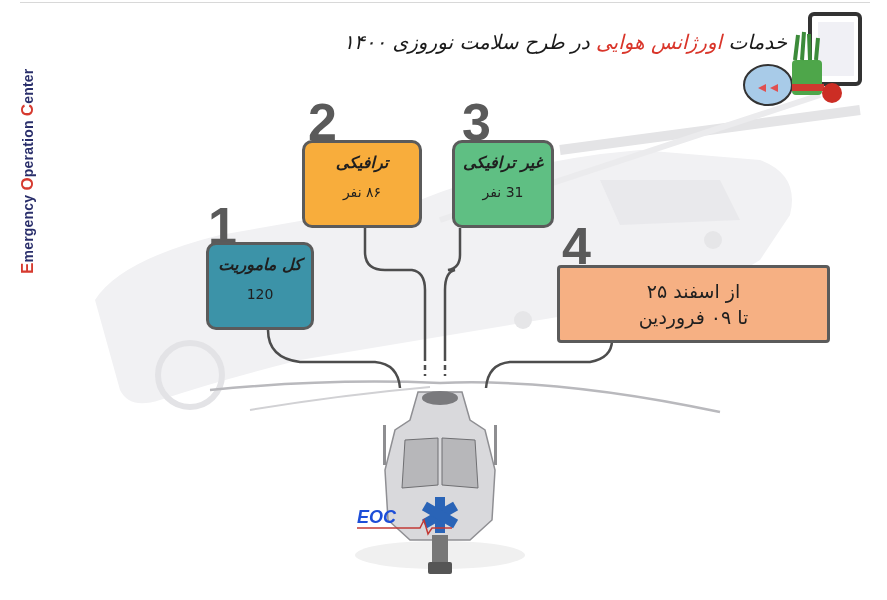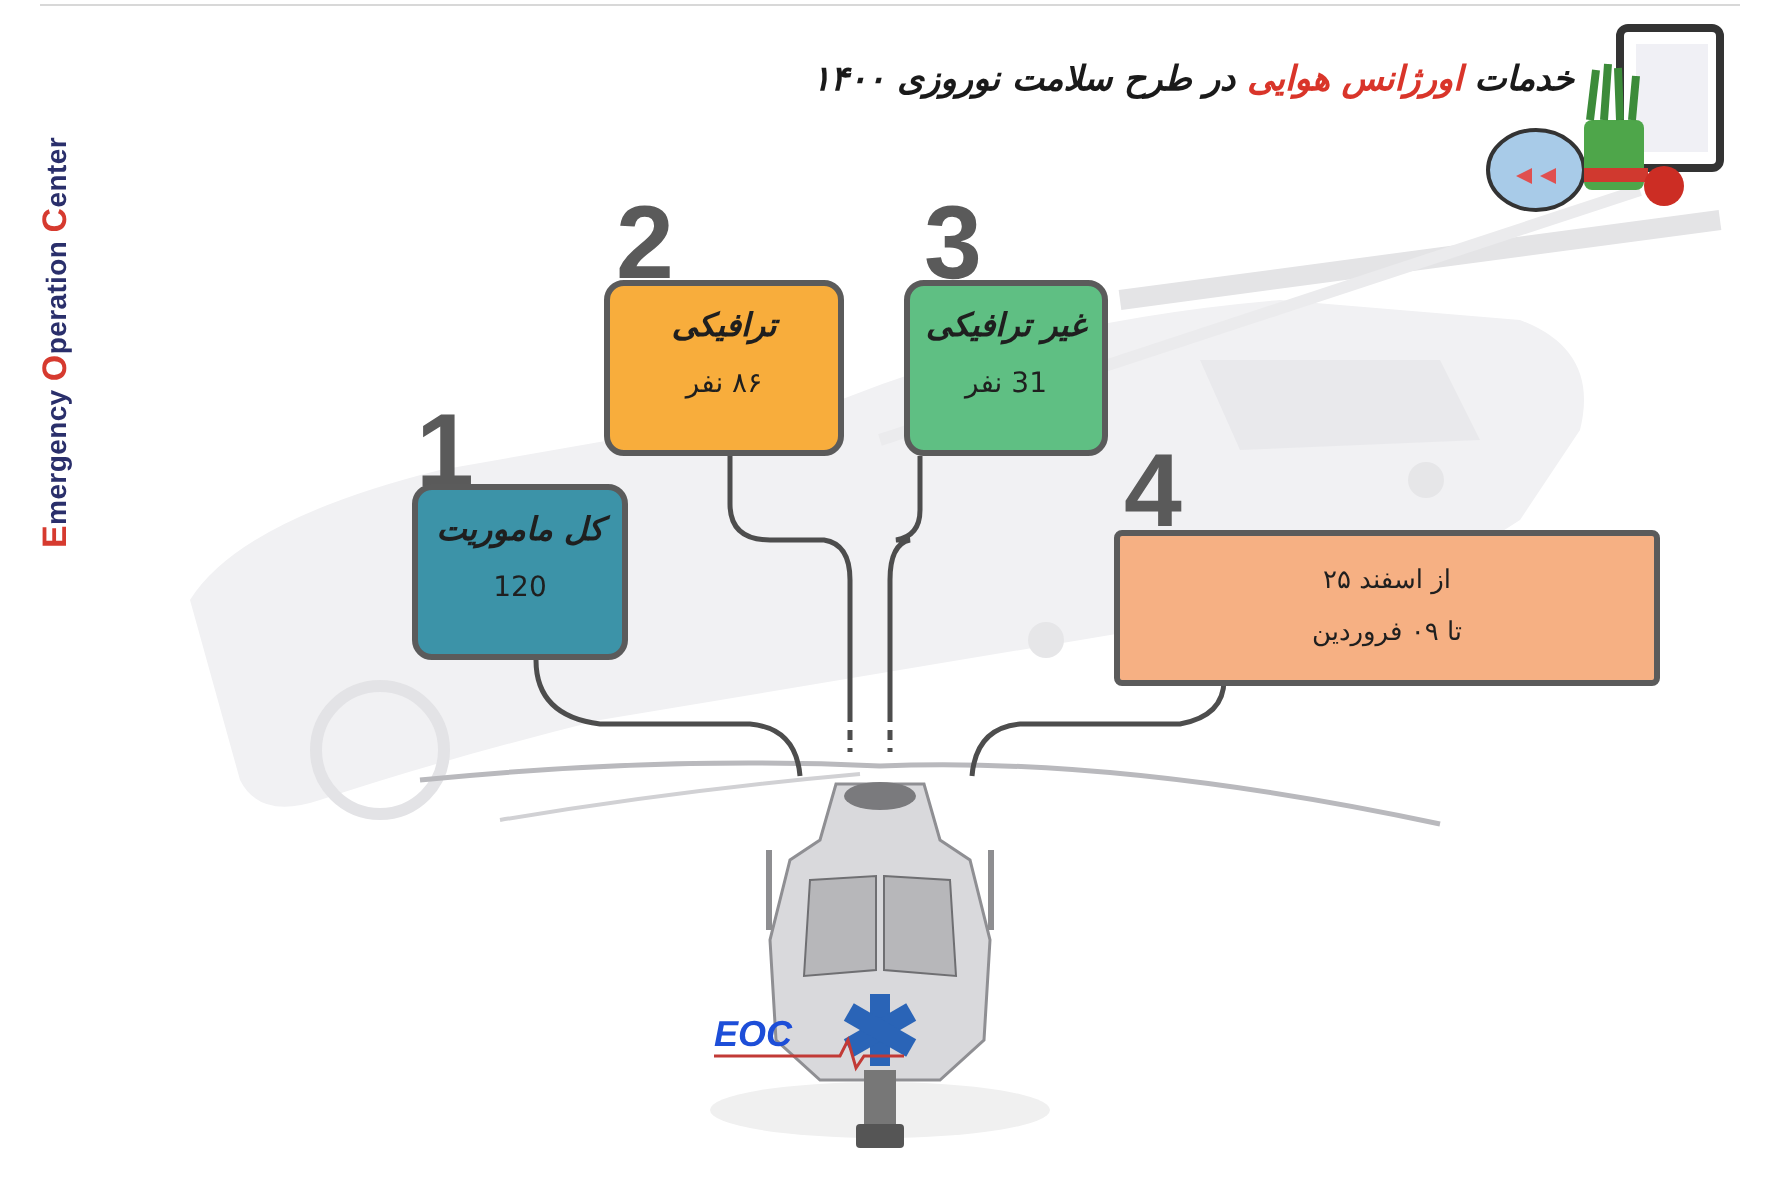--- a/index.html
+++ b/index.html
@@ -1,27 +1,27 @@
 <!DOCTYPE html>
 <html><head>
 <meta charset="utf-8">
 <style>
   html, body { margin:0; padding:0; }
   body { width:887px; height:600px; background:#ffffff; position:relative; overflow:hidden; font-family:"DejaVu Sans", sans-serif; }
   .topline { position:absolute; left:20px; top:2px; width:850px; height:1px; background:#d8d8d8; }
   .side-label { position:absolute; left:18px; top:274px; transform:rotate(-90deg); transform-origin:left top; font-family:"Liberation Sans", sans-serif; font-weight:bold; font-size:14px; color:#2a2f6b; white-space:nowrap; letter-spacing:0.2px; }
   .side-label .cap { color:#d63a2f; font-size:17px; }
-  .title { position:absolute; top:30px; right:100px; direction:rtl; font-family:"DejaVu Sans", sans-serif; font-weight:bold; font-style:italic; font-size:17px; color:#1a1a1a; white-space:nowrap; }
+  .title { position:absolute; top:30px; right:100px; direction:rtl; font-family:"DejaVu Sans", sans-serif; font-weight:normal; font-style:italic; font-size:20px; color:#1a1a1a; white-space:nowrap; }
   .title .accent { color:#d9352a; }
   .bg-heli { position:absolute; left:0; top:0; }
   .num { position:absolute; font-family:"Liberation Sans", sans-serif; font-weight:bold; font-size:52px; color:#5a5a5a; line-height:1; }
   .box { position:absolute; border:3px solid #5b5b5b; border-radius:10px; box-sizing:border-box; text-align:center; direction:rtl; color:#1f1f1f; }
   .box .hd { font-weight:bold; font-style:italic; font-size:16px; margin-top:10px; }
   .box .val { font-size:14px; margin-top:12px; }
-  .box4 .ln { font-size:13px; line-height:26px; }
+  .box4 .ln { font-size:19px; line-height:26px; }
   .eoc { position:absolute; left:357px; top:507px; font-family:"Liberation Sans", sans-serif; font-weight:bold; font-style:italic; font-size:18px; color:#1d4ed8; }
 </style>
 </head>
 <body>
 
 <div class="topline"></div>
 
 <svg class="bg-heli" width="887" height="600">
   <path d="M95 300 Q120 260 220 235 L420 200 Q520 160 640 150 L760 160 Q800 175 790 215 L760 260 Q700 300 600 310 L300 360 Q220 380 160 400 Q130 410 120 390 Z" fill="#f1f1f3"></path>
   <path d="M560 150 L860 110" stroke="#e4e4e6" stroke-width="10" fill="none"></path>

